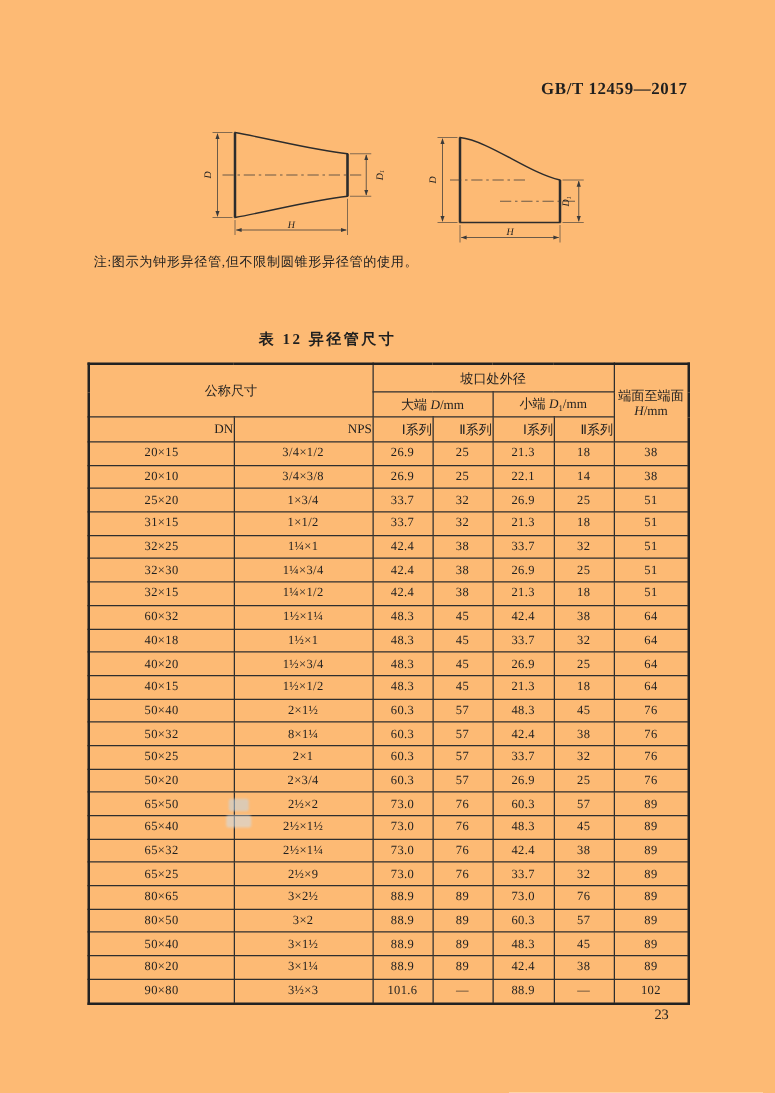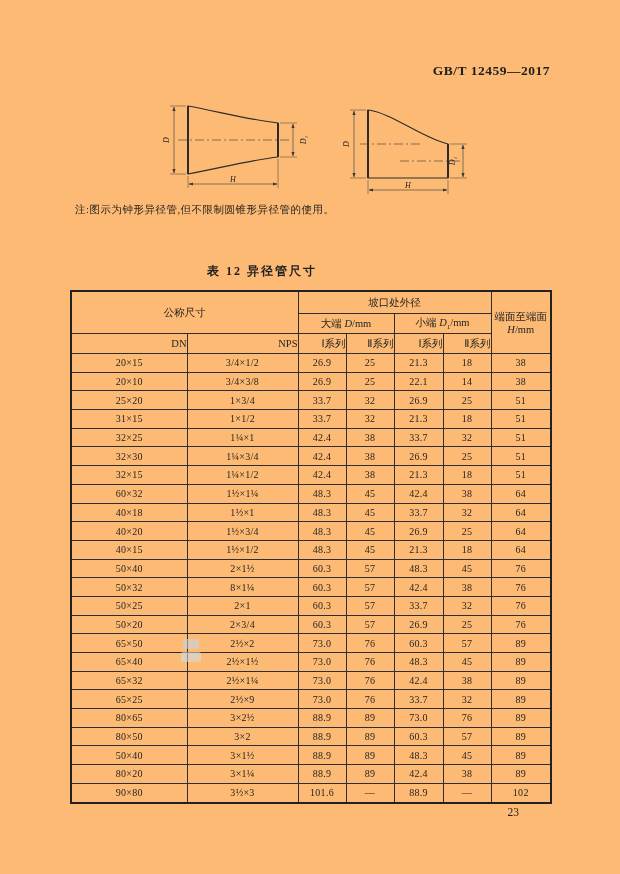--- a/index.html
+++ b/index.html
@@ -36,21 +36,21 @@
   }
   table.dim{ border:2px solid #222; }
   table.dim thead td{ font-size:10.5px; }
   table.dim thead tr:nth-child(1) td{ height:21px; }
   table.dim thead tr:nth-child(2) td{ height:19px; }
   table.dim thead tr:nth-child(3) td{ height:19px;text-align:right; }
   table.dim tbody td{ height:17.7px; font-size:10px; letter-spacing:0.3px; }
   .sym{ font-style:italic; }
   table.dim sub{ font-size:7px; }
   .page-number{
-    position:absolute; top:806px; right:101px; font-size:11.5px;
+    position:absolute; top:806px; right:85px; font-size:11.5px;
   }
   .watermark{
     position:absolute; left:181px; top:639px; width:21px; height:25px;
     opacity:0.55; filter:blur(0.7px); pointer-events:none;
   }
   .watermark .wm1{ position:absolute; left:2px; top:0; width:16px; height:10px; background:#c2d8ea; border-radius:2px;}
   .watermark .wm2{ position:absolute; left:0; top:13px; width:20px; height:10px; background:#cfe0ee; border-radius:2px;}
   svg .outline{ stroke:#2c2c2c; stroke-width:1.1; fill:none; }
   svg .endline{ stroke:#2c2c2c; stroke-width:2; }
   svg .center{ stroke:#3a3a3a; stroke-width:0.6; stroke-dasharray:9 3 2 3; }

